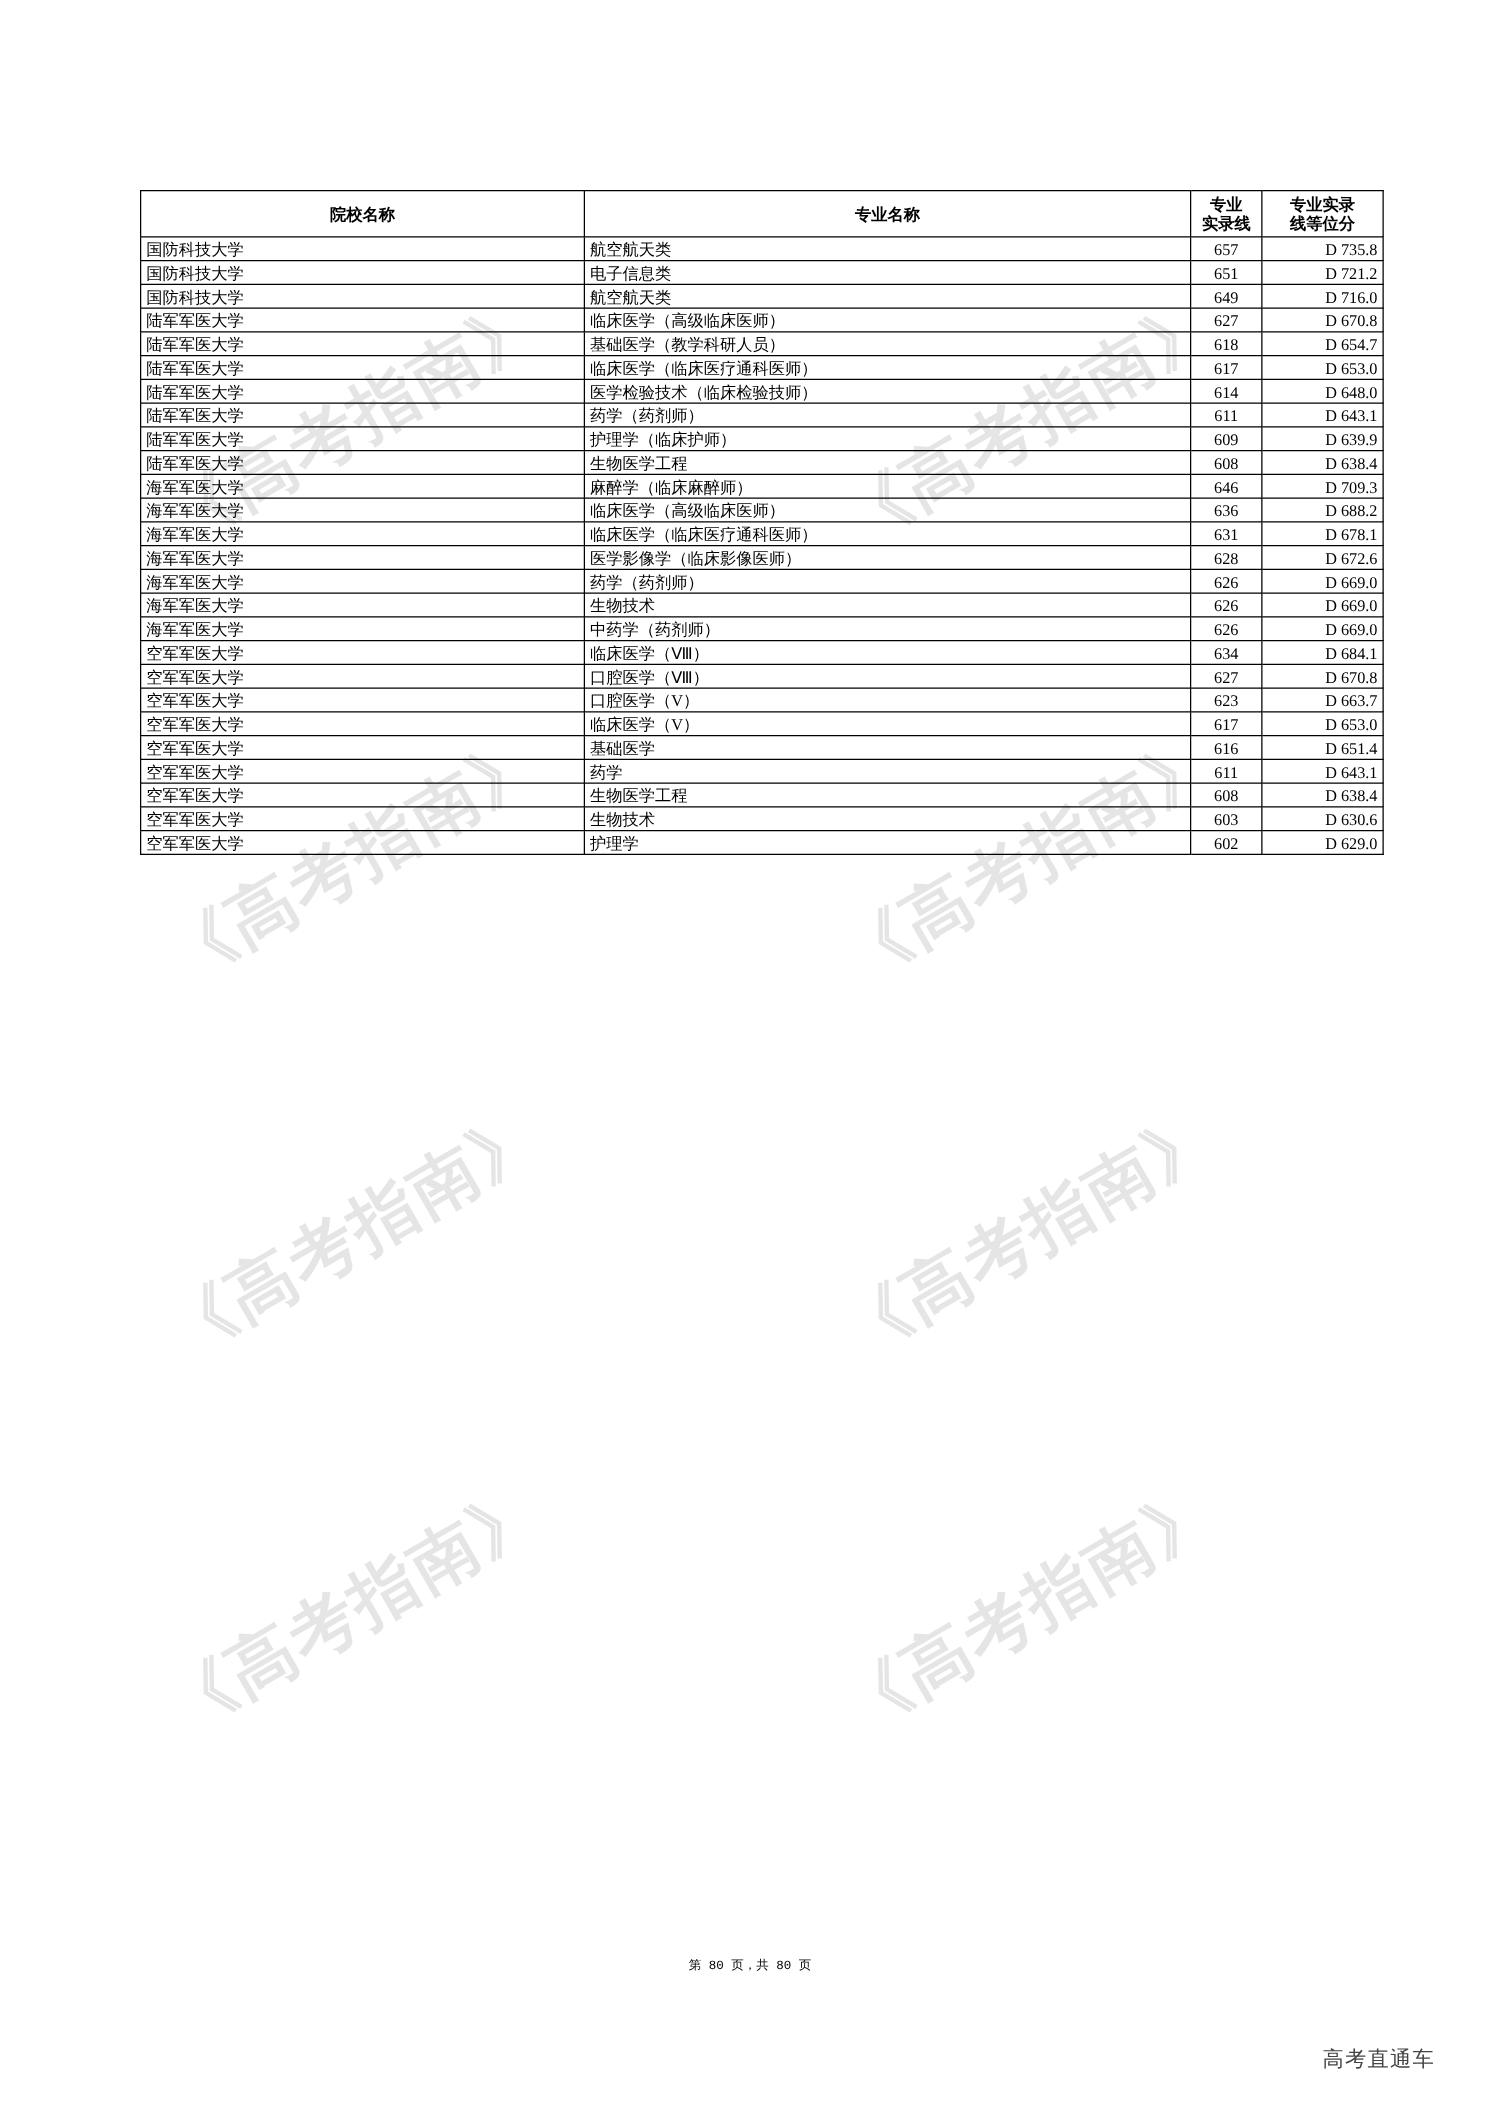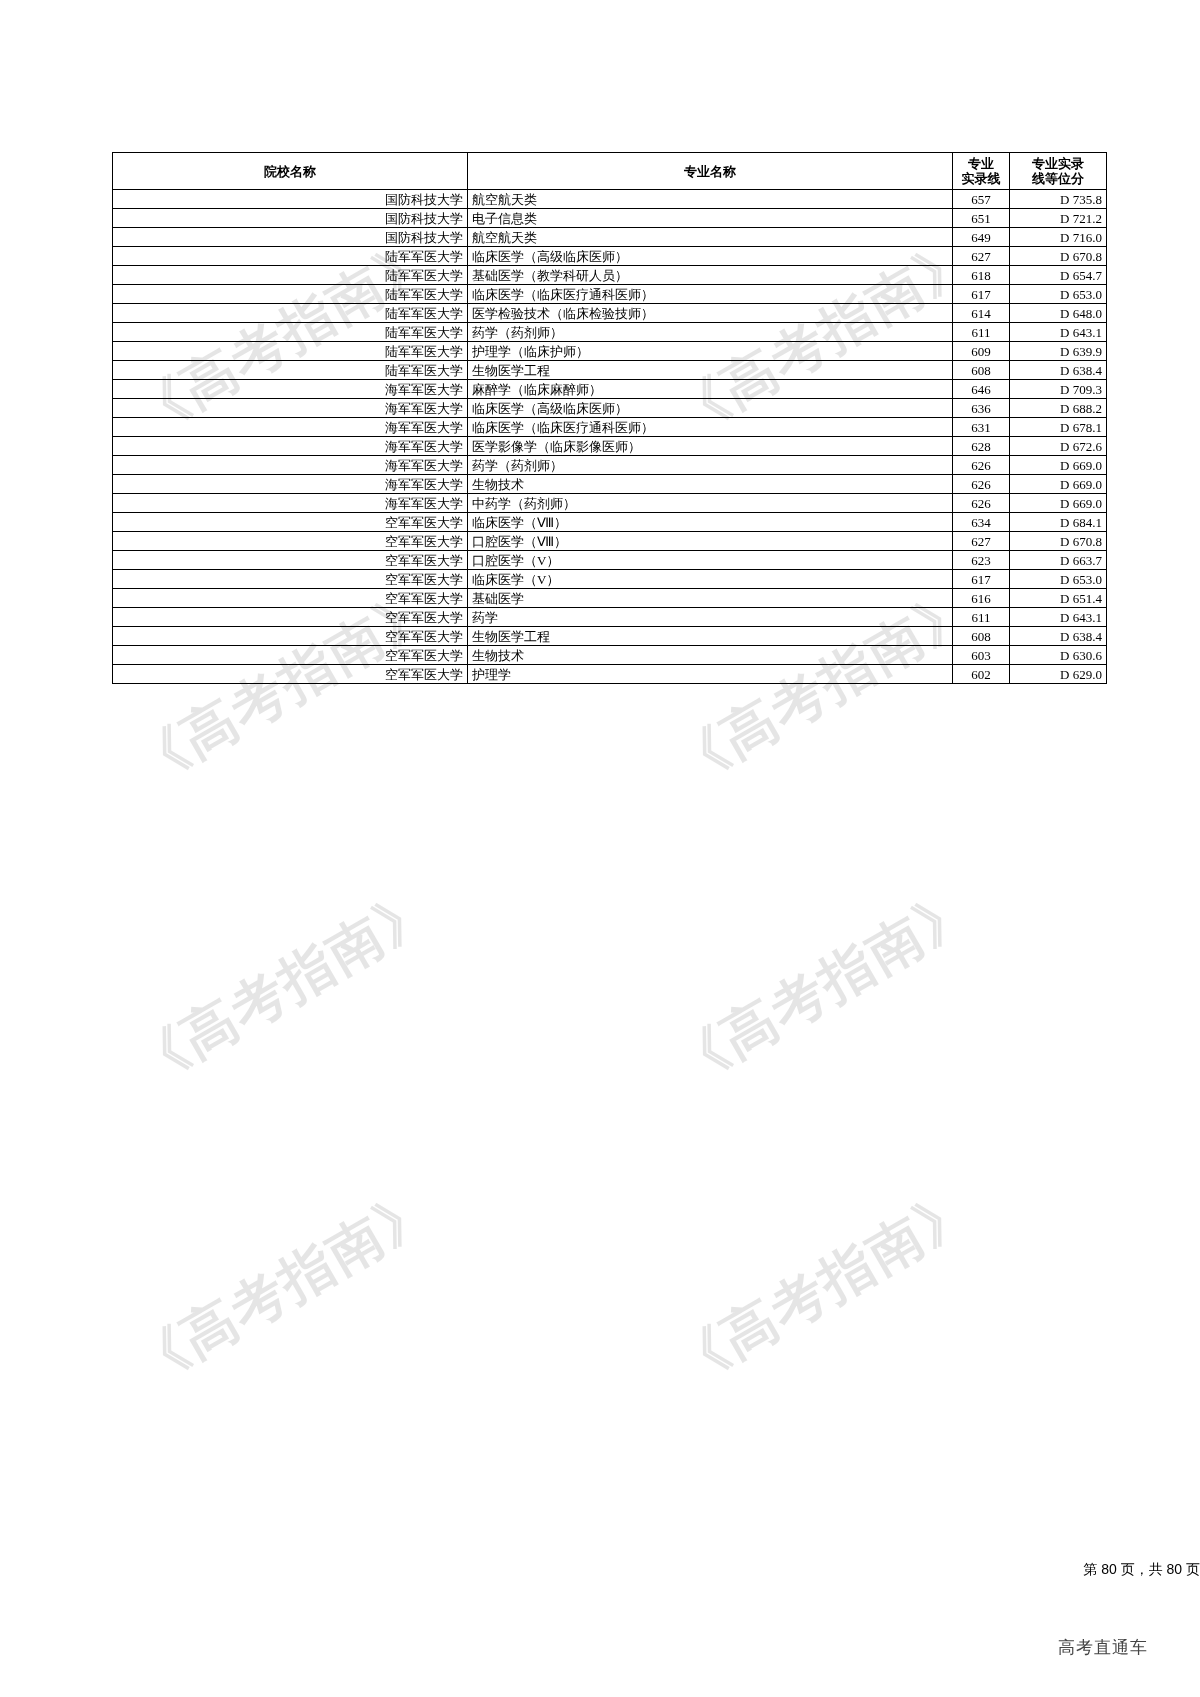--- a/index.html
+++ b/index.html
@@ -80,39 +80,39 @@
   }
   table.score-table thead th {
     text-align: center;
     font-weight: bold;
     vertical-align: middle;
     height: 34px;
     line-height: 15px;
     font-size: 13px;
     padding: 1px 2px;
   }
-  th.col-school, td.col-school { width: 350px; text-align: right; }
+  th.col-school, td.col-school { width: 350px; text-align: left; }
   th.col-major,  td.col-major  { width: 480px; text-align: left; }
   th.col-score,  td.col-score  { width: 52px;  text-align: center; }
   th.col-rank,   td.col-rank   { width: 92px;  text-align: right; padding-left: 10px; }
   th.col-major { text-align: center; }
   th.col-school { text-align: center; }
 
   .hdr-two-line { display: block; }
 
   
   .page-footer {
     position: absolute;
     bottom: 118px;
     left: 0;
     width: 1200px;
-    text-align: right;
-    font-size: 14px;
+    text-align: center;
+    font-size: 10px;
     color: #000;
-    font-family: Liberation Sans, sans-serif;
+    font-family: Liberation Mono, monospace;
     z-index: 10;
   }
   .brand {
     position: absolute;
     right: 52px;
     bottom: 38px;
     font-size: 17px;
     color: #444;
     font-family: "Liberation Sans", sans-serif;
     letter-spacing: 1px;

